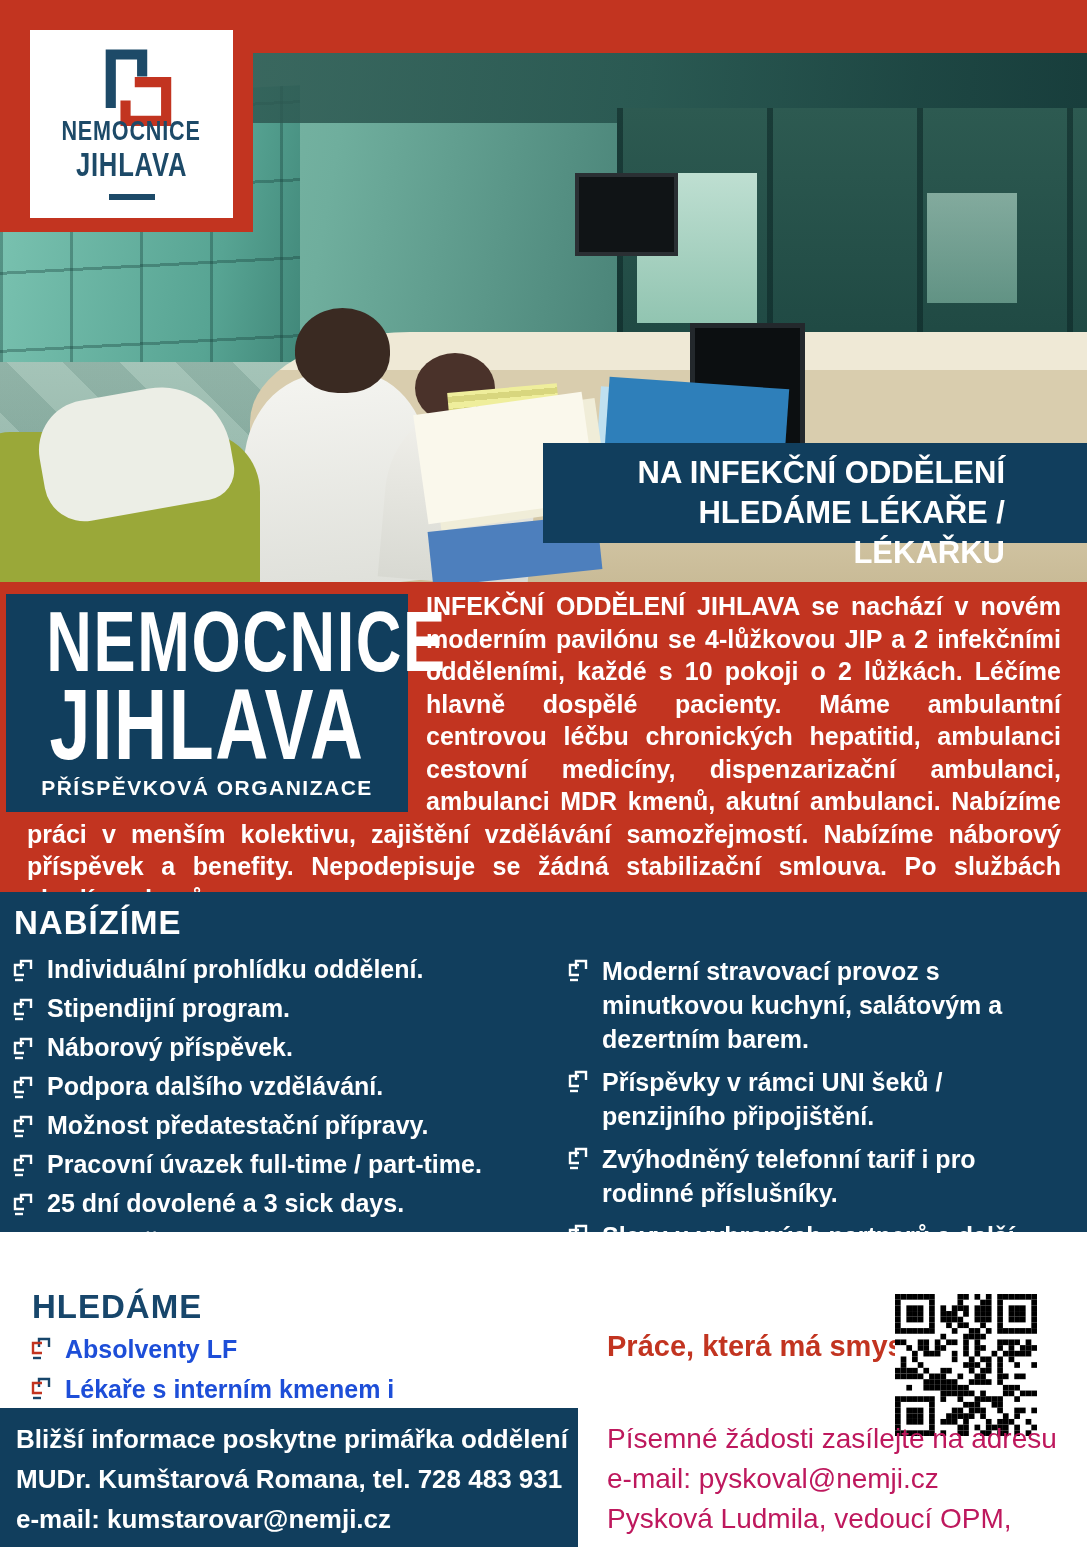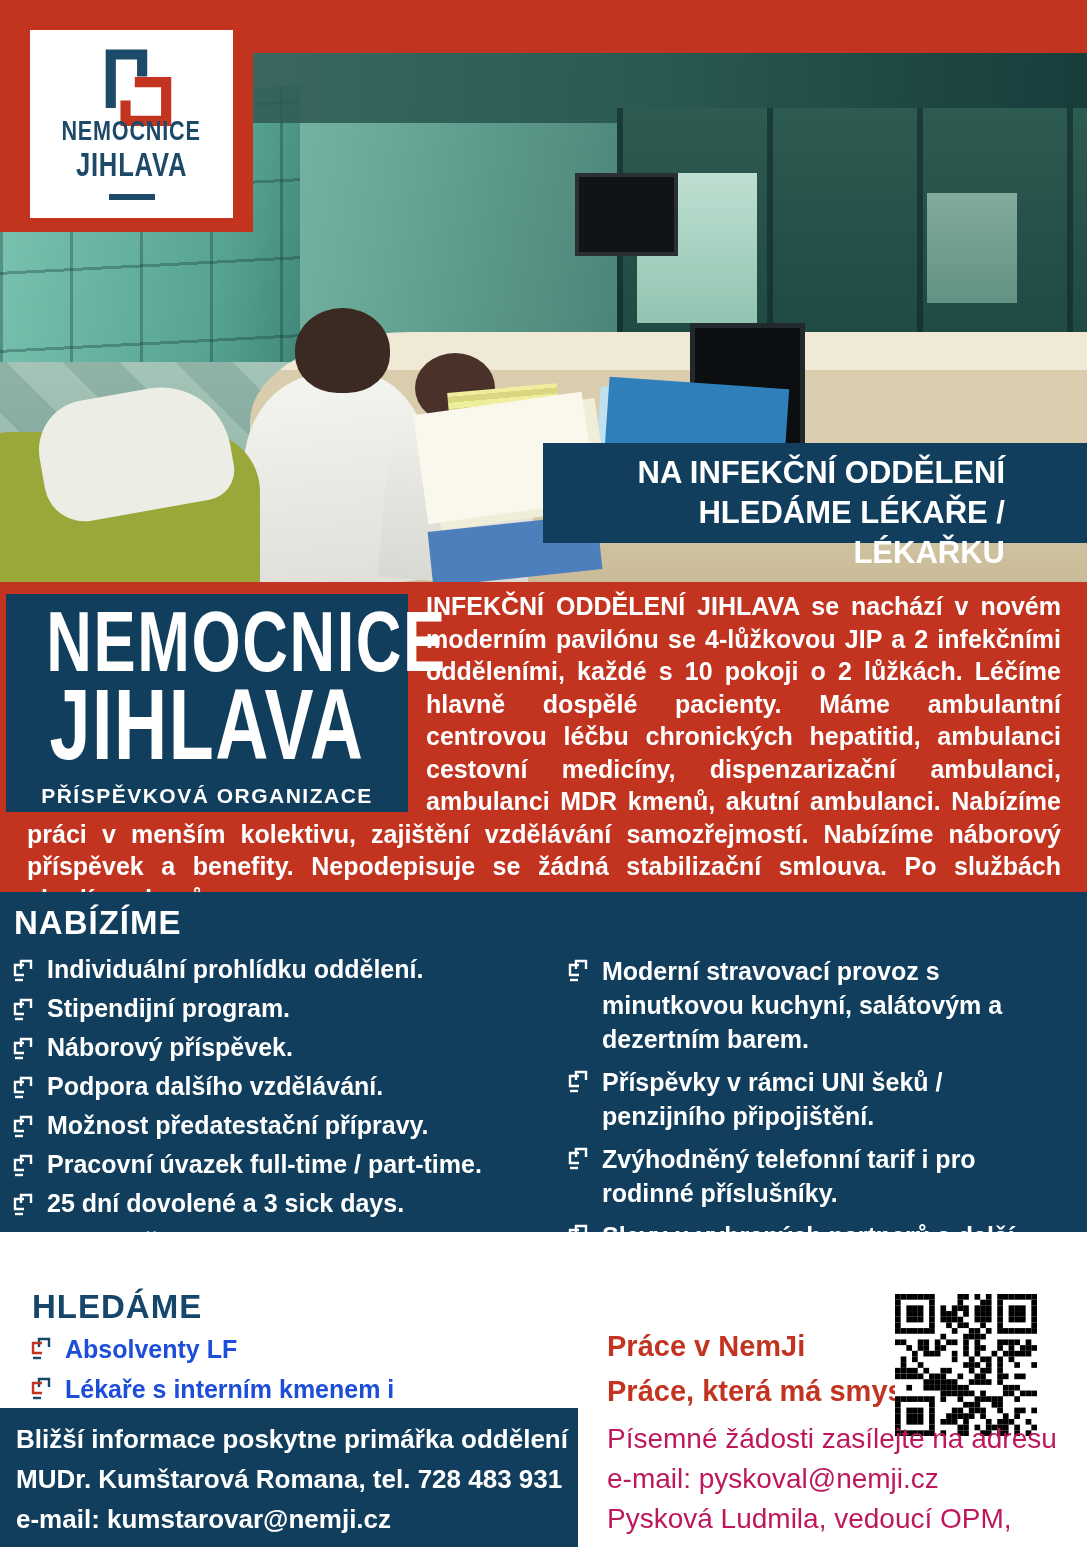--- a/index.html
+++ b/index.html
@@ -59,21 +59,21 @@
           color:#fff;font-weight:bold;font-size:31px;line-height:40px;text-align:right;padding:10px 82px 0 0;}
 
   
   .intro{position:absolute;left:0;top:582px;width:1087px;height:310px;box-sizing:border-box;
          padding:8px 26px 0 27px;color:#fff;}
   .org-box{float:left;width:402px;height:218px;margin:4px 18px 4px -21px;box-sizing:border-box;
            text-align:center;padding-top:10px;}
   .org-line{display:block;font-weight:bold;color:#fff;transform:scale(.8,1.08);transform-origin:50% 50%;letter-spacing:2px;}
   .org-l1{font-size:79px;line-height:76px;}
   .org-l2{font-size:92px;line-height:88px;}
-  .org-sub{display:block;color:#fff;font-weight:bold;font-size:21px;letter-spacing:1.5px;margin-top:16px;}
+  .org-sub{display:block;color:#fff;font-weight:bold;font-size:21px;letter-spacing:1.5px;margin-top:8px;}
   .intro-text{font-size:25px;font-weight:bold;line-height:32.5px;text-align:justify;}
 
   
   .offer{position:absolute;left:0;top:892px;width:1087px;height:340px;box-sizing:border-box;
          color:#fff;padding:12px 24px 0 12px;}
   .sec-title{font-size:33px;font-weight:bold;letter-spacing:1px;margin:0 0 12px 2px;}
   .cols{display:flex;}
   .col1{width:555px;flex-shrink:0;}
   .col2{width:478px;}
   .item{display:flex;gap:13px;margin-bottom:8px;font-size:25px;font-weight:bold;line-height:31px;}
@@ -289,21 +289,20 @@
         <div class="item">
           <svg class="bullet-icon" viewBox="0 0 22 26" width="22" height="26">
             <path class="pi" d="M9 12 V4 H19 V12"></path>
             <path class="cc" d="M12 8 H3 V18 H12"></path>
             <path class="us" d="M3 23 H11"></path>
           </svg>
           <span>Lékaře s interním kmenem i atestované lékaře</span>
         </div>
       </div>
     <div class="slogan">
-      <div>Práce v NemJi</div>
       <div>Práce, která má smysl</div>
     </div>
     <div class="qr">
       <svg id="qr-svg" width="142" height="142" viewBox="0 0 142 142">
           <rect x="0.00" y="0.00" width="5.68" height="5.68"></rect>
           <rect x="5.68" y="0.00" width="5.68" height="5.68"></rect>
           <rect x="11.36" y="0.00" width="5.68" height="5.68"></rect>
           <rect x="17.04" y="0.00" width="5.68" height="5.68"></rect>
           <rect x="22.72" y="0.00" width="5.68" height="5.68"></rect>
           <rect x="28.40" y="0.00" width="5.68" height="5.68"></rect>

